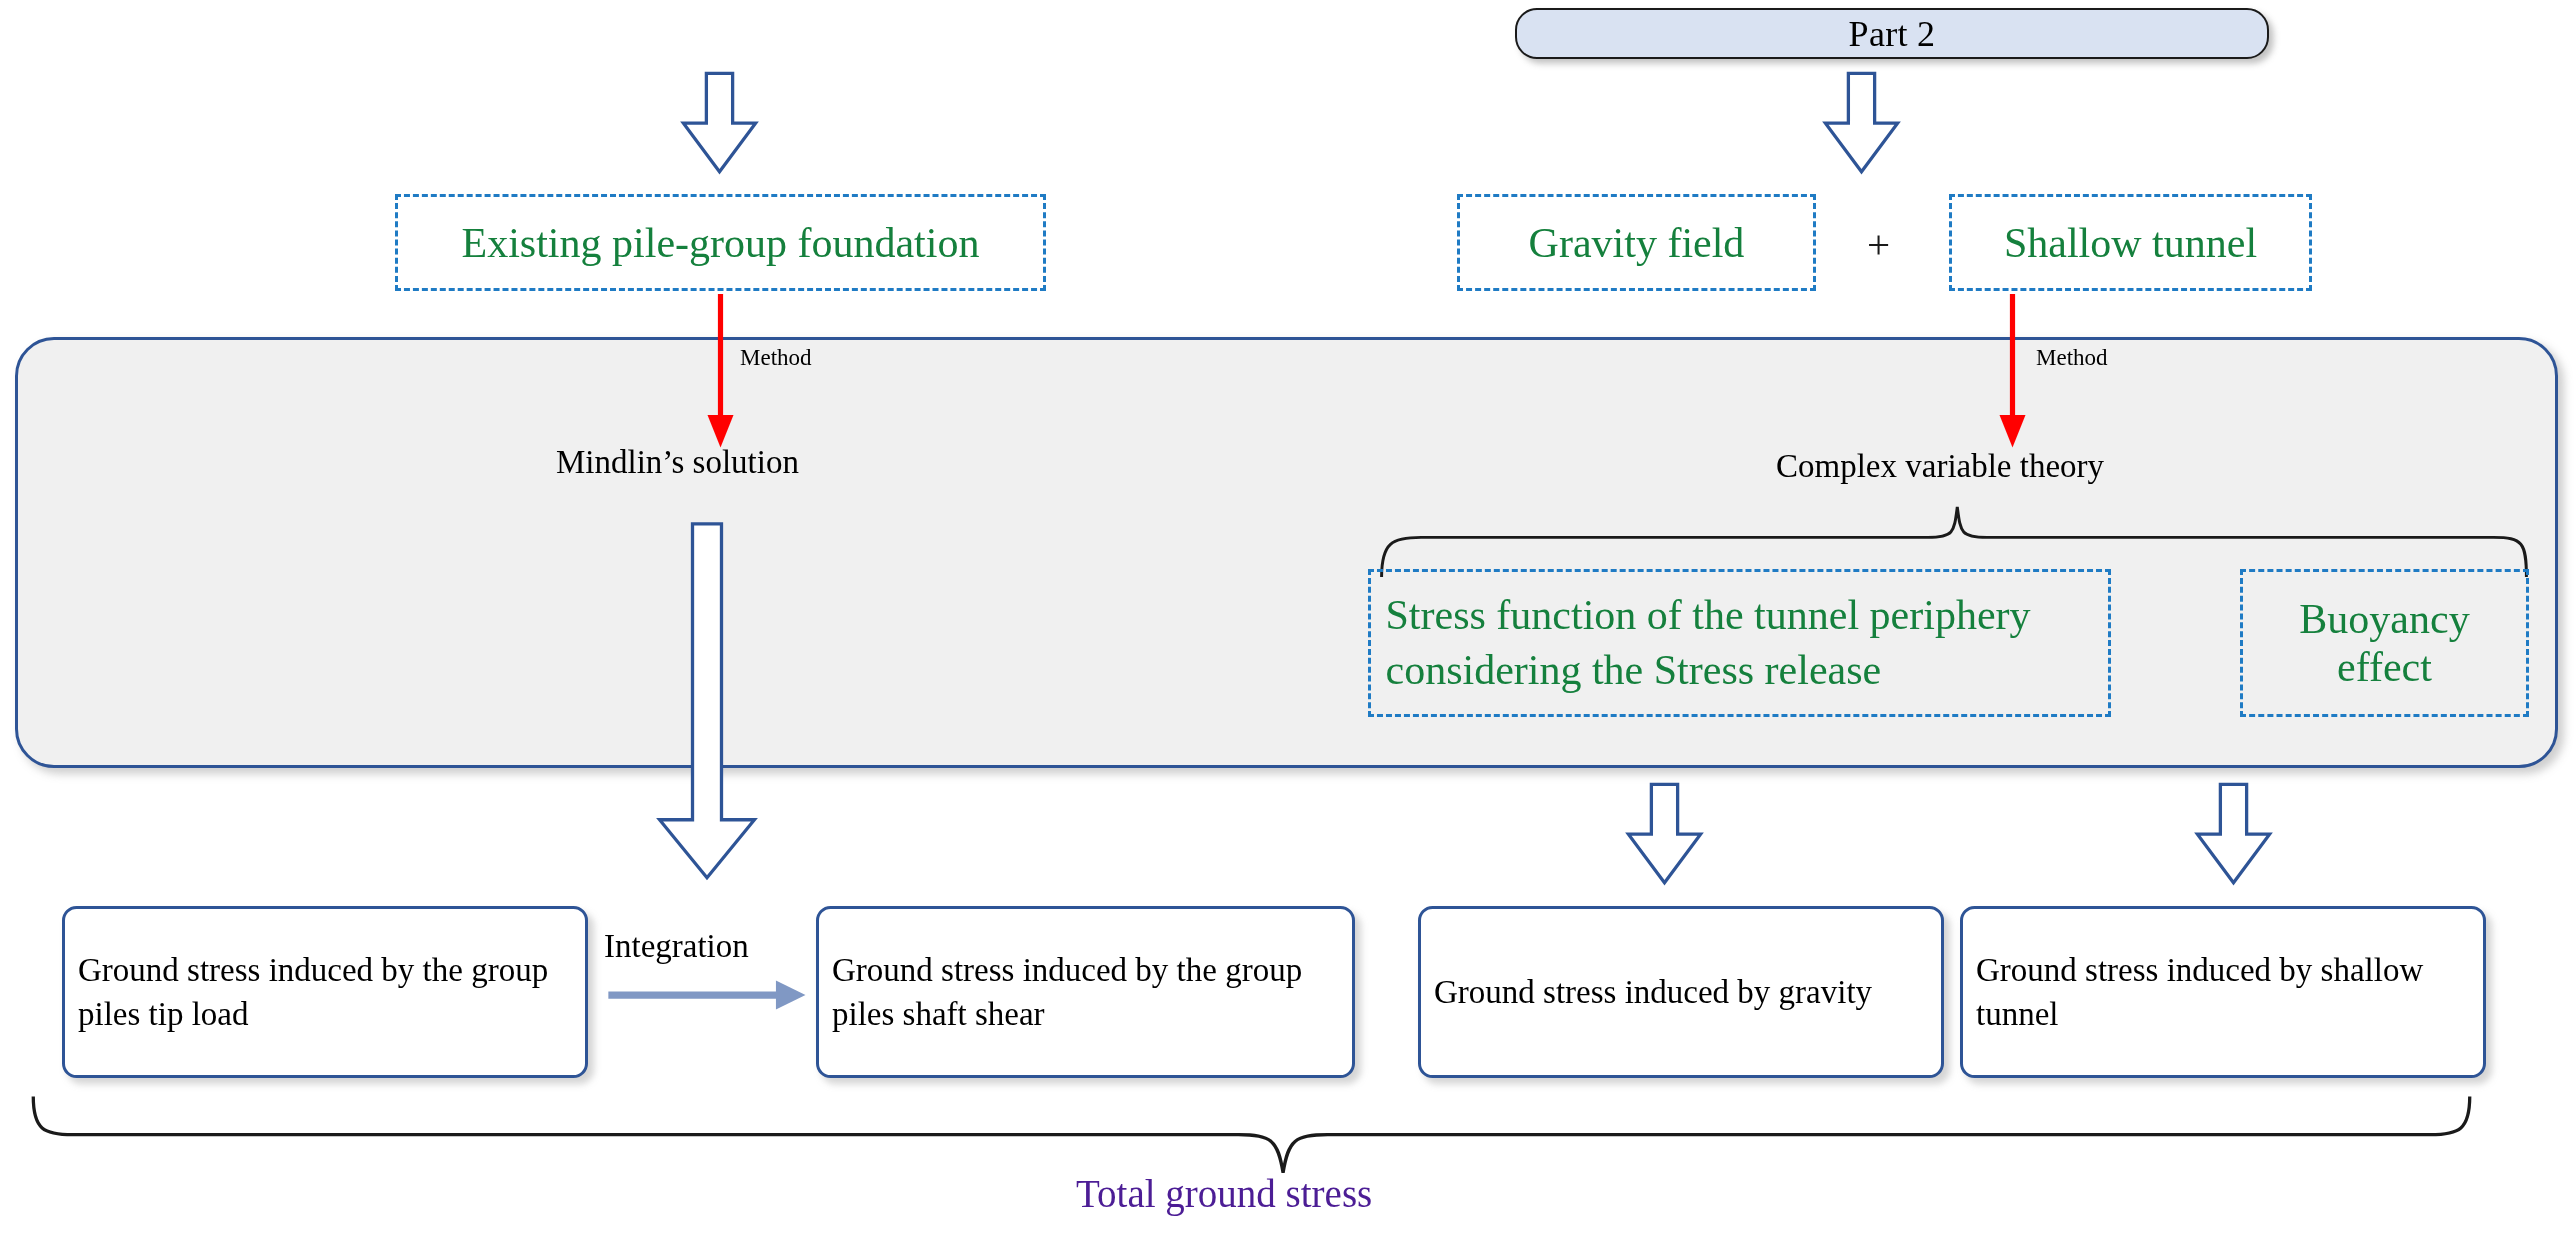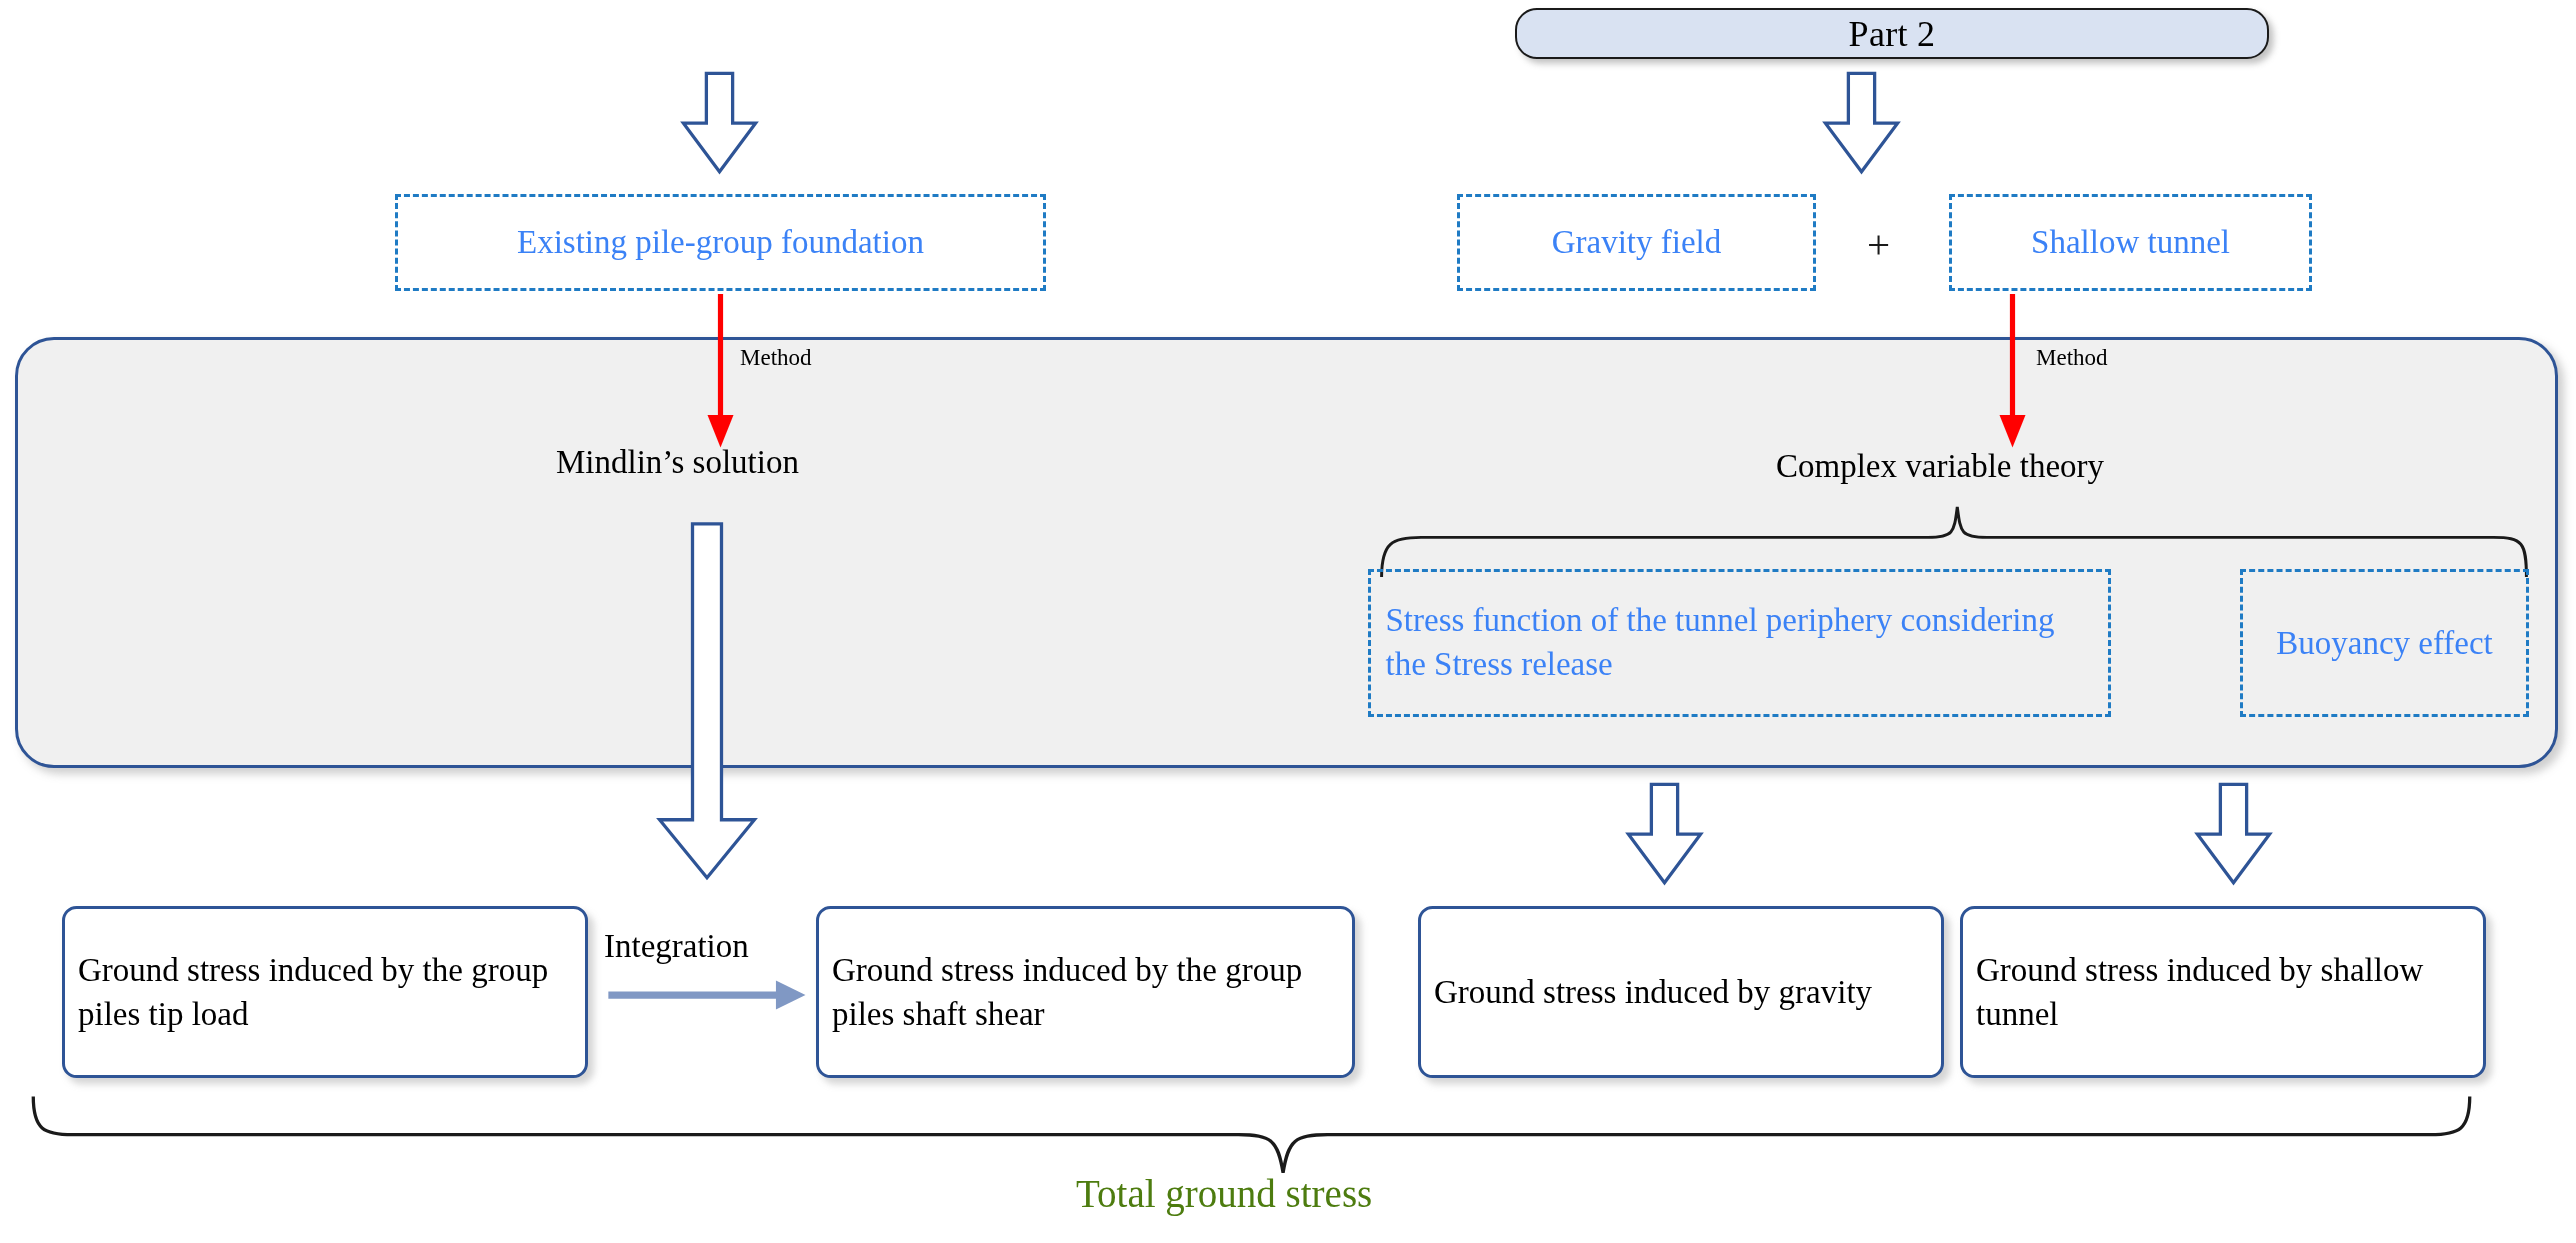--- a/index.html
+++ b/index.html
@@ -34,22 +34,22 @@
   }
 
   
   .dashed-box {
     border: 3.3px dashed #1f7bc4;
     background: transparent;
     display: flex;
     align-items: center;
     justify-content: center;
     text-align: center;
-    font-size: 33px;
-    color: #3b82f6;
+    font-size: 42px;
+    color: #15803d;
     box-sizing: border-box;
     padding: 4px 9.2px;
   }
   .dashed-box.left-align {
     justify-content: center;
     text-align: left;
     line-height: 1.32;
     padding-left: 14.5px;
   }
 
@@ -62,21 +62,21 @@
     box-sizing: border-box;
   }
 
   
   .plain-label {
     font-size: 33px;
     color: #000000;
     white-space: nowrap;
   }
   .method-label { font-size: 23px; color:#000; white-space: nowrap; }
-  .big-label { font-size: 39px; color:#4d7c0f; white-space: nowrap; }
+  .big-label { font-size: 39px; color:#4c1d95; white-space: nowrap; }
 
   
   .result-box {
     background: #ffffff;
     border: 3.3px solid #2e5496;
     border-radius: 14.5px;
     box-shadow: 5.3px 6px 7.2px rgba(150,150,150,0.40);
     box-sizing: border-box;
     display: flex;
     align-items: center;

